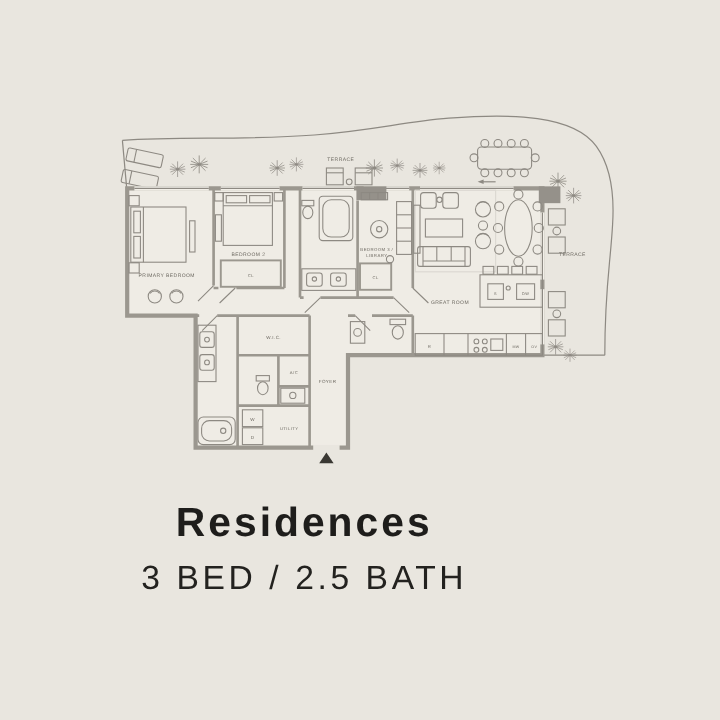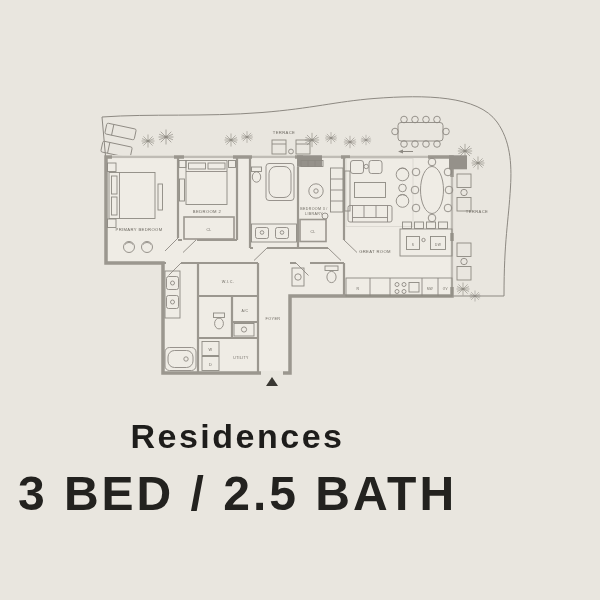--- a/index.html
+++ b/index.html
@@ -8,23 +8,23 @@
     background:#e9e6df;
     font-family:"Liberation Sans", sans-serif;
   }
   .page{position:relative;width:600px;height:600px;}
   .plan-wrap{position:absolute;top:0;left:0;width:600px;height:410px;}
   svg{display:block;}
   svg text{font-family:"Liberation Sans", sans-serif;fill:#6e6a62;letter-spacing:0.35px;}
   .f{fill:none;stroke:#8d8982;stroke-width:0.9;}
   .w1{stroke:#8d8982;stroke-width:1;fill:none;}
   .wall{stroke:#9b978f;fill:none;}
-  .caption{position:absolute;top:417px;left:0;width:475px;text-align:center;color:#1e1d1b;}
+  .caption{position:absolute;top:417px;left:16px;width:475px;text-align:center;color:#1e1d1b;}
   .title{font-size:34px;font-weight:700;letter-spacing:2.5px;}
-  .subtitle{margin-top:10px;font-size:48px;font-weight:700;letter-spacing:3px;color:#23221f;}
+  .subtitle{margin-top:10px;font-size:28px;font-weight:400;letter-spacing:3px;color:#23221f;}
 </style>
 </head>
 <body>
 
 <div class="page">
   <div class="plan-wrap">
     <svg viewBox="0 0 600 410" width="600" height="410">
       <defs>
         <g id="plant">
           <path d="M0,-6.5 L0,6.5 M-6.5,0 L6.5,0 M-4.6,-4.6 L4.6,4.6 M-4.6,4.6 L4.6,-4.6 M-6,-2.4 L6,2.4 M-6,2.4 L6,-2.4" stroke="#8d8982" stroke-width="0.6" fill="none"></path>

